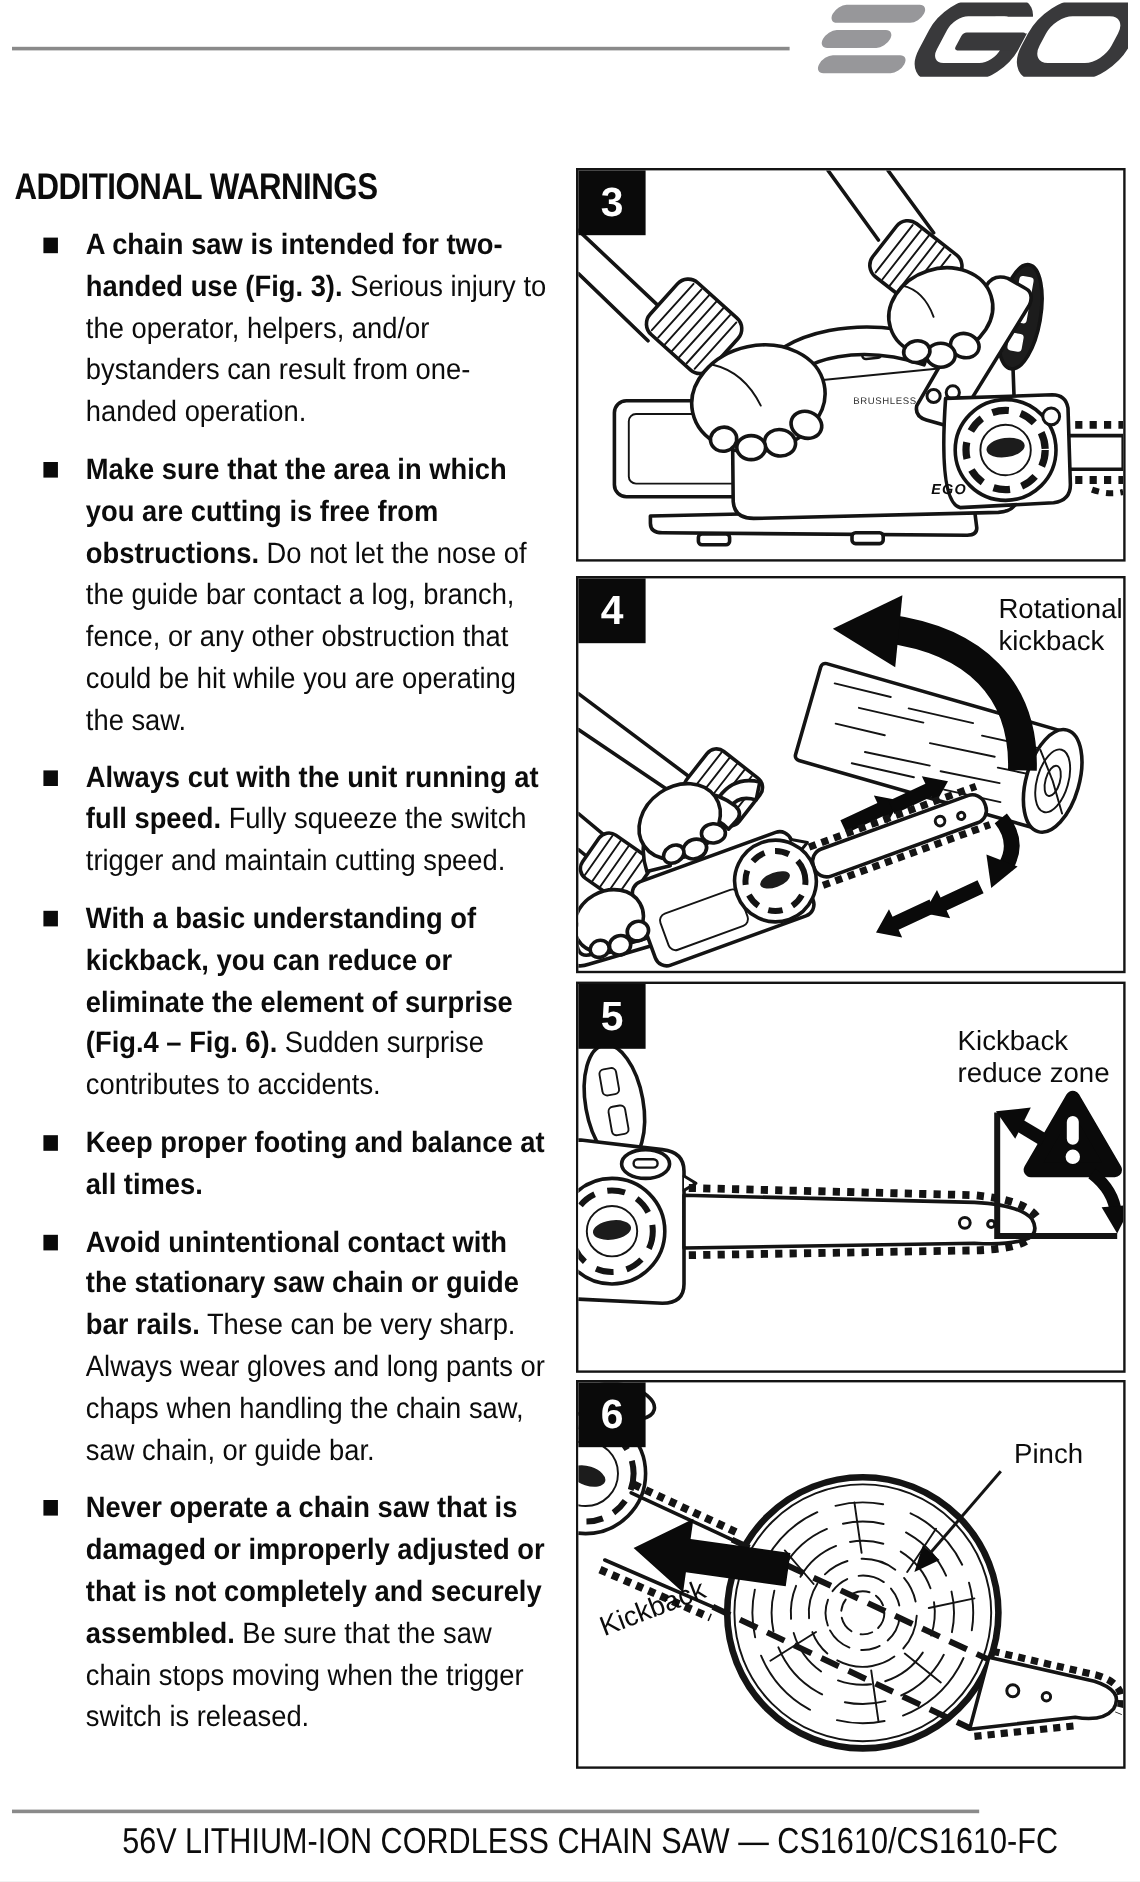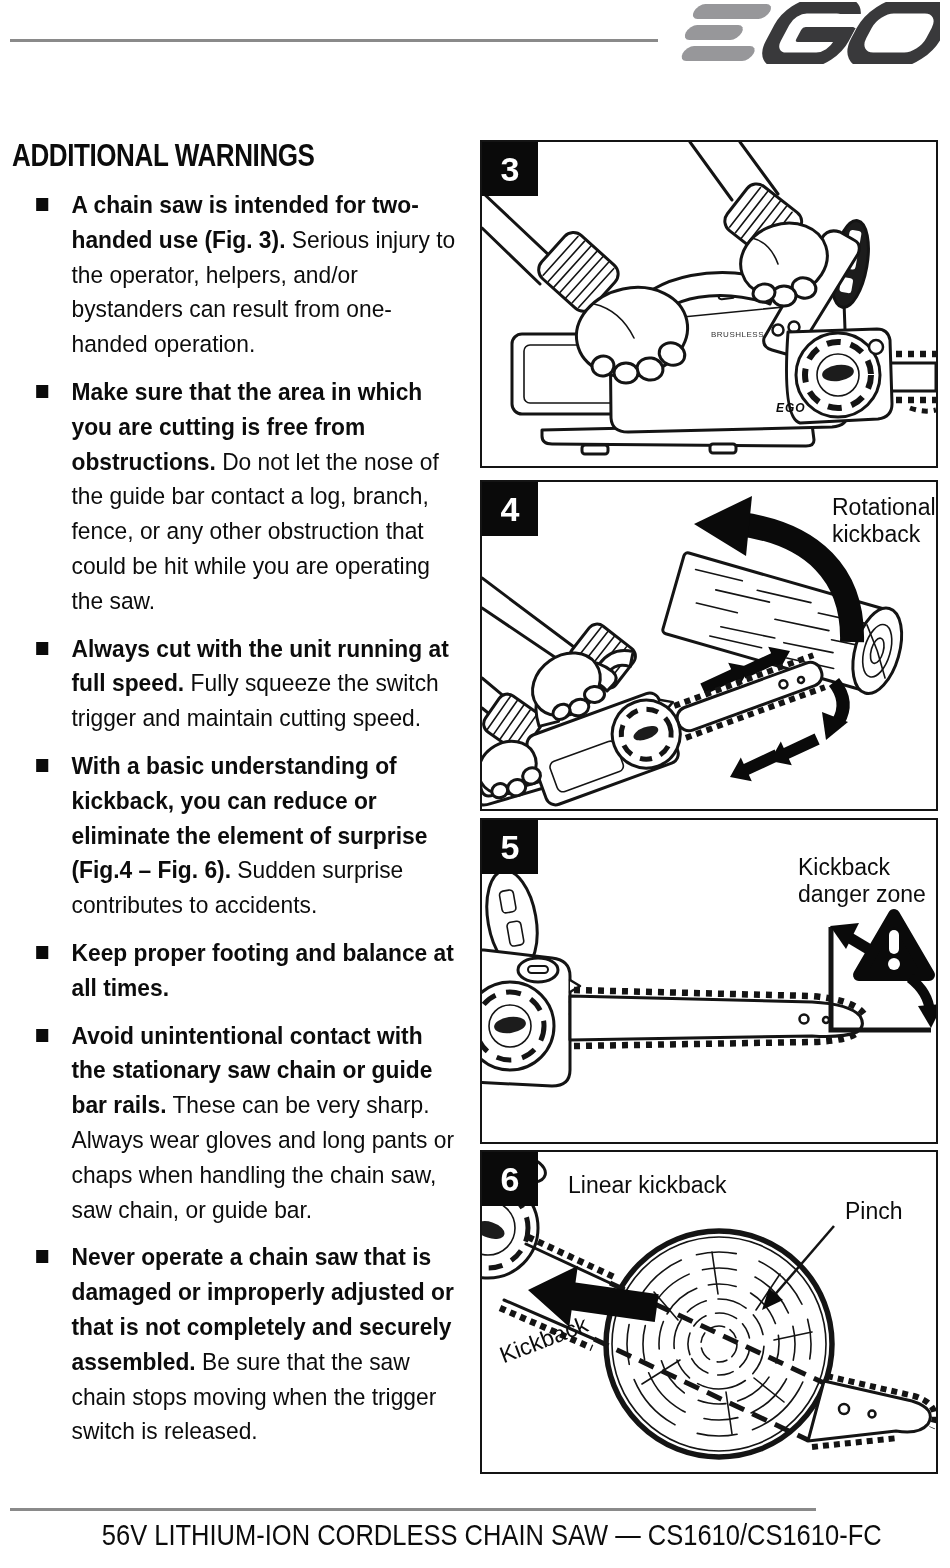--- a/index.html
+++ b/index.html
@@ -277,21 +277,21 @@
 
       <g>
         <line x1="388" y1="130" x2="368" y2="118" stroke="#0a0a0a" stroke-width="11"></line>
         <polygon class="solid" points="348,106 377,103 364,129"></polygon>
       </g>
       <g>
         <path d="M428,158 C441,168 447,180 448,192" fill="none" stroke="#0a0a0a" stroke-width="10"></path>
         <polygon class="solid" points="449,208 436,186 461,184"></polygon>
       </g>
     </svg>
-    <div id="fig5-ann" class="ann">Kickback danger zone</div>
+    <div id="fig5-ann" class="ann">Kickback reduce zone</div>
   </div>
 
   <div id="fig6" class="fig">
     <div class="fig-label">6</div>
     <svg width="454" height="320" viewBox="0 0 454 320">
 
       <g>
         <ellipse class="ink" cx="36" cy="16" rx="28" ry="14" transform="rotate(14 36 16)"></ellipse>
         <circle class="ink" cx="6" cy="76" r="50"></circle>
         <circle cx="6" cy="76" r="40" fill="none" stroke="#141414" stroke-width="5" stroke-dasharray="14 10"></circle>
@@ -323,21 +323,20 @@
 
       <g transform="translate(46,138) rotate(8)">
         <polygon class="solid" points="0,0 46,-31 46,-14 130,-14 130,14 46,14 46,31"></polygon>
       </g>
 
       <g>
         <line x1="352" y1="74" x2="290" y2="146" stroke="#141414" stroke-width="2.5"></line>
         <polygon class="solid" points="280,158 287,136 301,148"></polygon>
       </g>
     </svg>
-    <div id="fig6-title" class="ann">Linear kickback</div>
     <div id="fig6-pinch" class="ann">Pinch</div>
     <div id="fig6-kickback" class="ann">Kickback</div>
   </div>
 
   <div id="footer-rule" class="rule"></div>
   <div id="footer-text"><span>56V LITHIUM-ION CORDLESS CHAIN SAW — CS1610/CS1610-FC</span></div>
 
 </div>
 
 </body></html>

